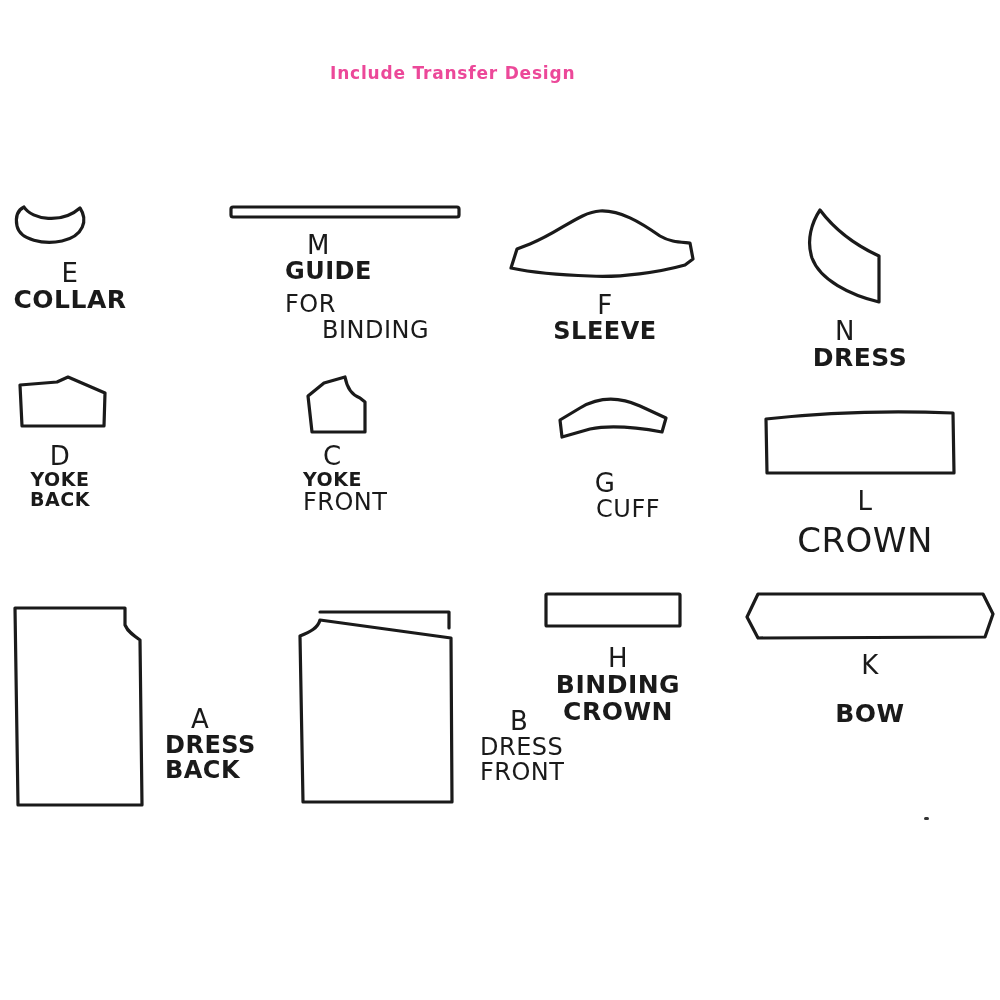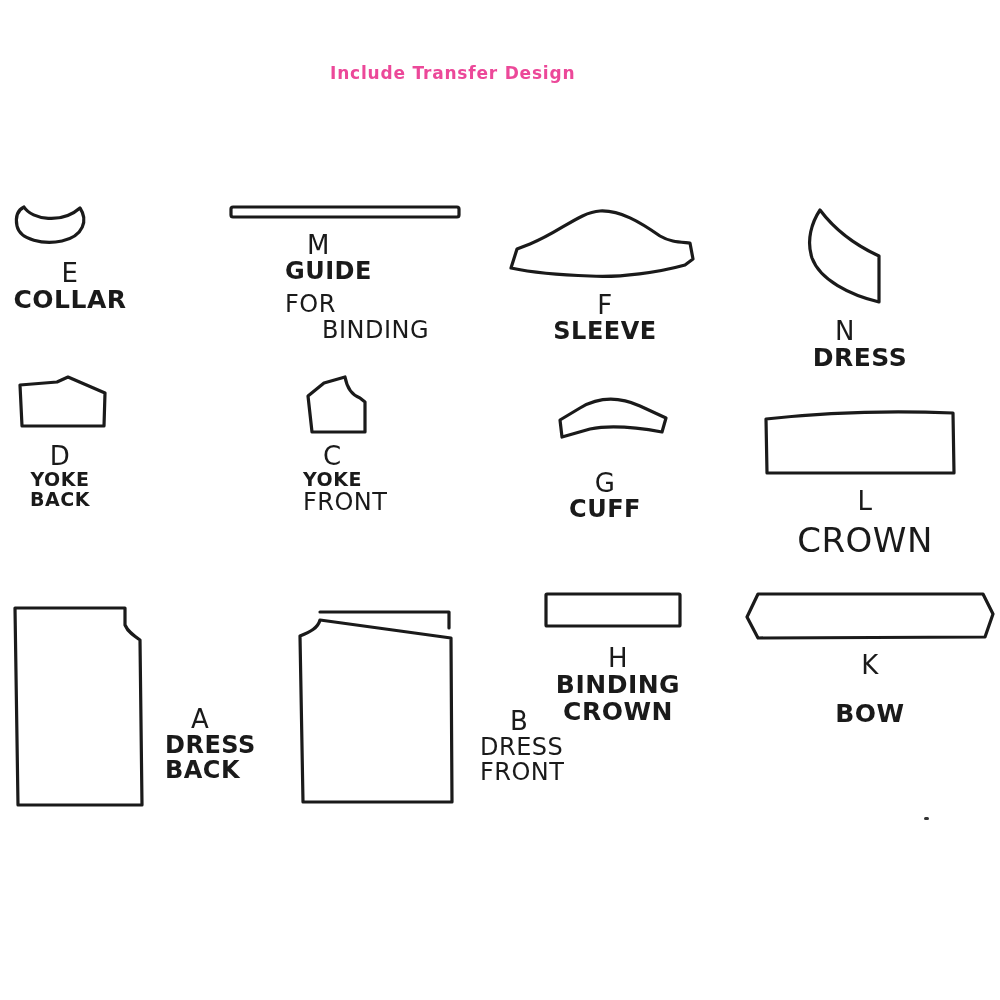--- a/index.html
+++ b/index.html
@@ -76,21 +76,21 @@
 </div>
 
 <div class="lbl" style="left:295px; top:443px; width:120px; text-align:left;">
   <span class="letter" style="padding-left:28px;">C</span>
   <span class="name sm" style="font-size:19px; padding-left:8px;">YOKE</span>
   <span class="name" style="font-weight:normal; padding-left:8px;">FRONT</span>
 </div>
 
 <div class="lbl" style="left:550px; top:470px; width:110px;">
   <span class="letter">G</span>
-  <span class="name" style="font-weight:bold;">CUFF</span>
+  <span class="name" style="font-weight:normal;text-align:right;">CUFF</span>
 </div>
 
 <div class="lbl" style="left:790px; top:488px; width:150px;">
   <span class="letter">L</span>
   <span class="name" style="font-weight:normal; font-size:34px; margin-top:8px;">CROWN</span>
 </div>
 
 <div class="lbl" style="left:165px; top:706px; width:100px; text-align:left;">
   <span class="letter" style="padding-left:26px;">A</span>
   <span class="name">DRESS</span>

